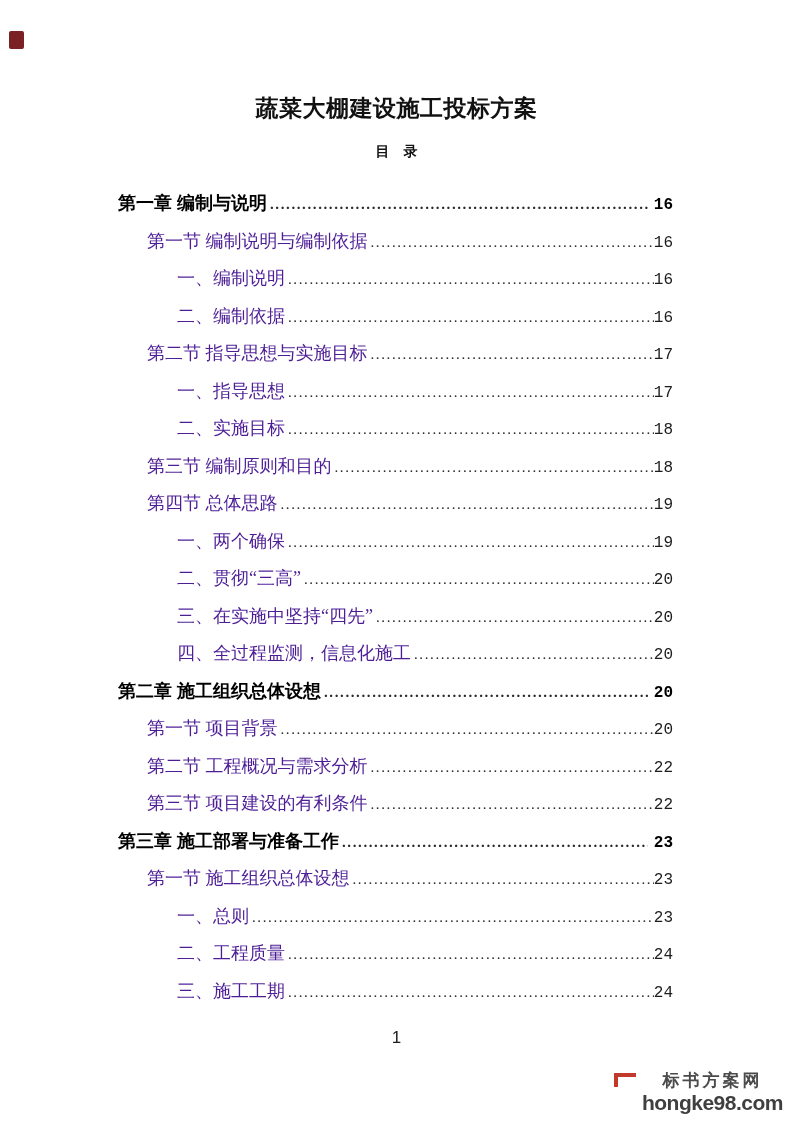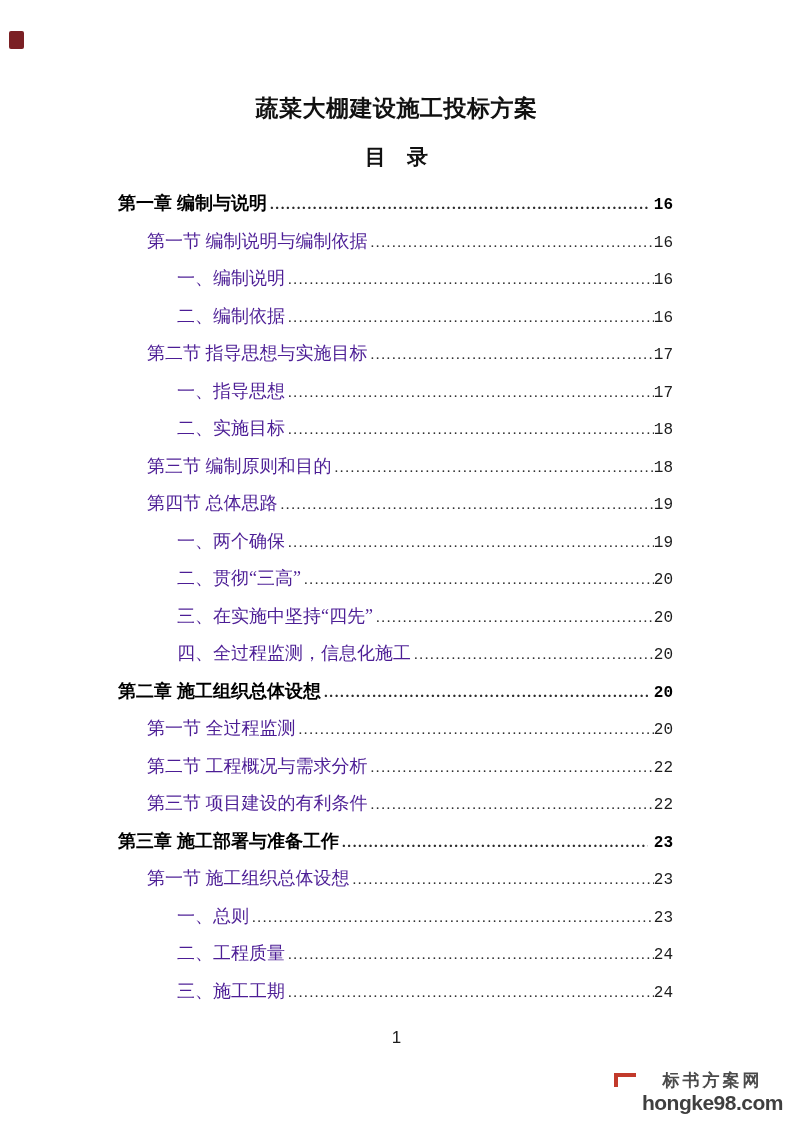--- a/index.html
+++ b/index.html
@@ -40,21 +40,21 @@
     white-space: nowrap;
   }
   .toc-heading {
     position: absolute;
     top: 143px;
     left: 0;
     right: 0;
     text-align: center;
     font-family: "Liberation Sans", "DejaVu Sans", sans-serif;
     font-weight: 700;
-    font-size: 21px;
+    font-size: 14px;
     color: #111111;
   }
   .toc {
     position: absolute;
     top: 185px;
     left: 118px;
     right: 120px;
   }
   .toc-row {
     display: flex;
@@ -227,21 +227,21 @@
       <span class="pg">20</span>
     </div>
 
     <div class="toc-row lvl0 b">
       <span class="label">第二章 施工组织总体设想</span>
       <span class="dots">............................................................................................................................................................................................................................</span>
       <span class="pg">20</span>
     </div>
 
     <div class="toc-row lvl1">
-      <span class="label">第一节 全过程监测</span>
+      <span class="label">第一节 项目背景</span>
       <span class="dots">............................................................................................................................................................................................................................</span>
       <span class="pg">20</span>
     </div>
 
     <div class="toc-row lvl1">
       <span class="label">第二节 工程概况与需求分析</span>
       <span class="dots">............................................................................................................................................................................................................................</span>
       <span class="pg">22</span>
     </div>
 

